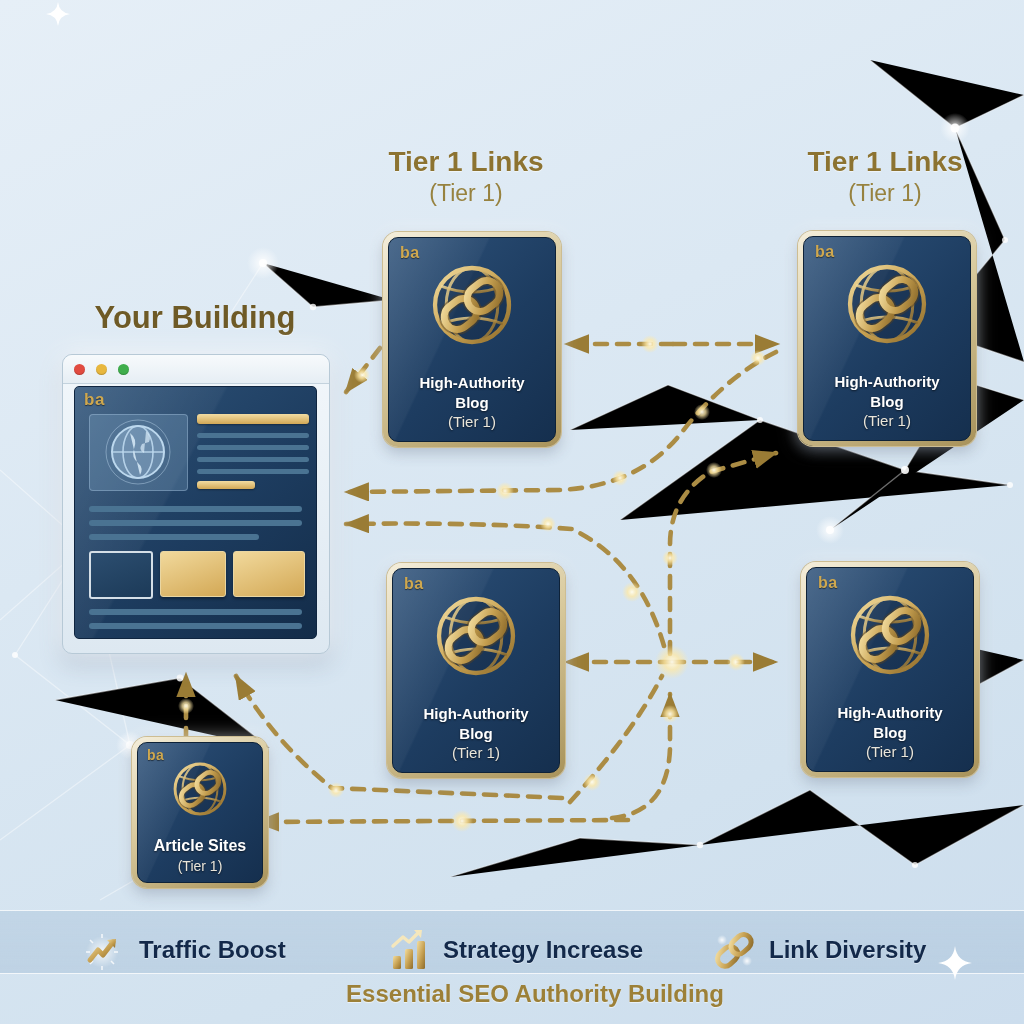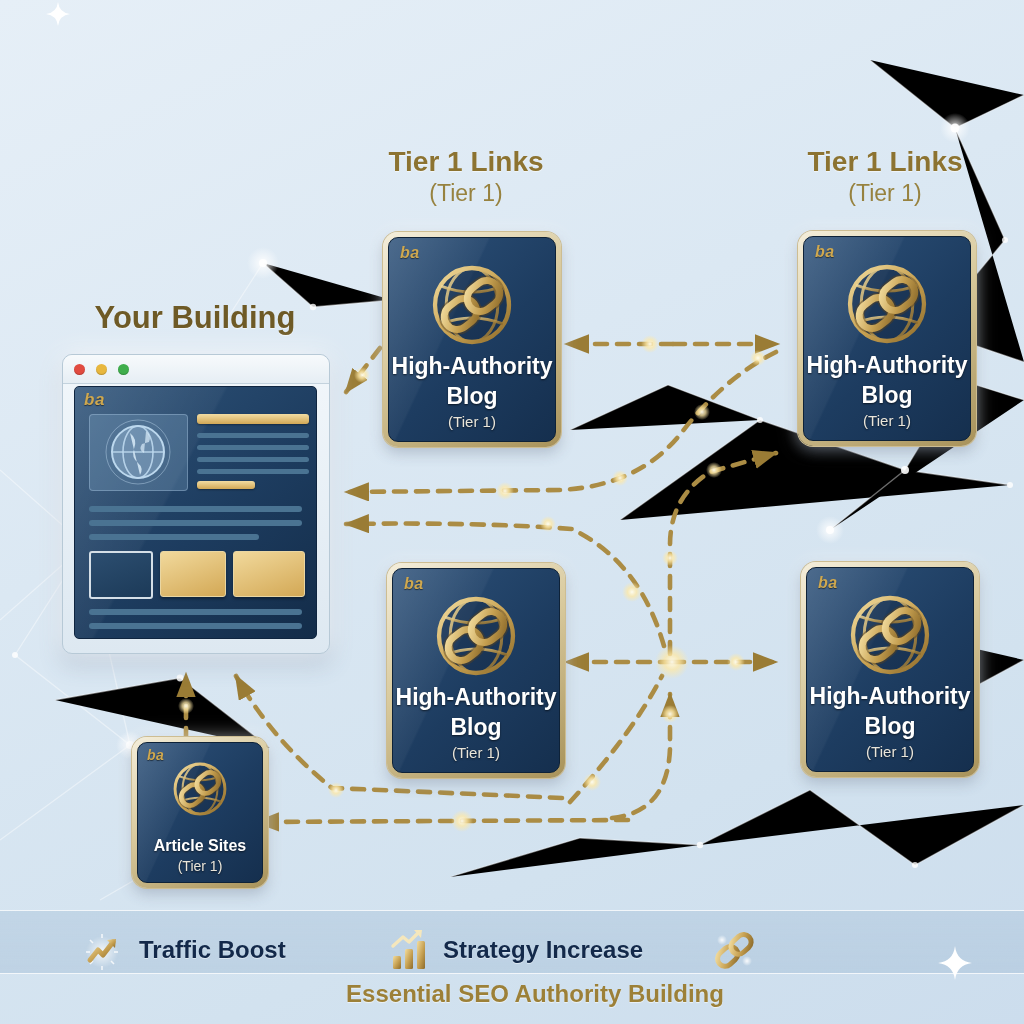--- a/index.html
+++ b/index.html
@@ -37,21 +37,21 @@
   .dot{position:absolute;top:8.5px;width:11px;height:11px;border-radius:50%;}
   .dot.r{left:11px;background:#e14b40;box-shadow:inset 0 -1px 1px rgba(0,0,0,.2);}
   .dot.y{left:33px;background:#e8b73e;box-shadow:inset 0 -1px 1px rgba(0,0,0,.2);}
   .dot.g{left:55px;background:#3fae4c;box-shadow:inset 0 -1px 1px rgba(0,0,0,.2);}
   .page{
     position:absolute;left:11px;top:31px;width:241px;height:251px;border-radius:5px;
     background:linear-gradient(140deg,#2e5379 0%,#1d3c5f 55%,#132c49 100%);
     border:1px solid #0f2540;overflow:hidden;
   }
   .page .sheen{position:absolute;left:0;top:0;width:100%;height:100%;background:linear-gradient(118deg,rgba(255,255,255,.13) 0%,rgba(255,255,255,.04) 40%,rgba(255,255,255,0) 41%);}
-  .logo{font-weight:bold;color:#cfa84f;letter-spacing:.5px;text-shadow:0 1px 1px rgba(0,0,0,.5);font-style:italic;}
+  .logo{font-weight:bold;color:#cfa84f;letter-spacing:.5px;text-shadow:0 1px 1px rgba(0,0,0,.5);}
   .page .logo{position:absolute;left:9px;top:3px;font-size:17px;}
   .hero{position:absolute;left:14px;top:27px;width:97px;height:75px;border-radius:4px;background:rgba(135,175,210,.28);border:1px solid rgba(185,215,240,.35);}
   .bar{position:absolute;border-radius:3px;background:#4a7392;}
   .bar.gold{background:linear-gradient(180deg,#f2dca2,#d2a856);box-shadow:0 1px 2px rgba(0,0,0,.35);}
   .tile{position:absolute;top:164px;height:44px;border-radius:3px;}
   .tile.navy{background:linear-gradient(160deg,#2c4e70,#1c3a58);border:2px solid #d5dfe7;}
   .tile.gold{background:linear-gradient(160deg,#f1d99c,#d3a855);border:1px solid #e9d6a2;box-shadow:0 2px 3px rgba(0,0,0,.35);}
   
   .card{
     border-radius:15px;padding:5px;
@@ -60,21 +60,21 @@
   }
   .card-face{
     position:relative;width:100%;height:100%;border-radius:10px;overflow:hidden;
     background:linear-gradient(135deg,#2d5179 0%,#1d3c60 55%,#152f4e 100%);
     border:1px solid #0e2238;box-sizing:border-box;
   }
   .card-face .sheen{position:absolute;left:0;top:0;width:100%;height:100%;background:linear-gradient(115deg,rgba(255,255,255,.15) 0%,rgba(255,255,255,.04) 38%,rgba(255,255,255,0) 39%);}
   .card .logo{position:absolute;left:11px;top:6px;font-size:16px;}
   .card-icon{position:absolute;left:50%;transform:translateX(-50%);}
   .card-text{position:absolute;left:0;right:0;text-align:center;color:#fff;}
-  .card-text .l{font-size:23px;font-weight:bold;line-height:1.3;text-shadow:0 1px 2px rgba(0,0,0,.6);}
+  .card-text .l{font-size:15px;font-weight:bold;line-height:1.3;text-shadow:0 1px 2px rgba(0,0,0,.6);}
   .card-text .tier{font-size:15px;font-weight:500;color:#e9e5da;margin-top:1px;text-shadow:0 1px 2px rgba(0,0,0,.6);}
   .blog-card{width:168px;height:205px;}
   .blog-card .card-icon{top:24px;}
   .blog-card .card-text{bottom:11px;}
   .article-card{width:126px;height:141px;}
   .article-card .card-icon{top:17px;}
   .article-card .card-text{bottom:8px;}
   .article-card .card-text .l{font-size:16px;}
   .article-card .card-text .tier{font-size:14px;}
   
@@ -367,20 +367,21 @@
     </div>
     <div class="legend-item" style="left:712px;">
       <svg width="44" height="44" viewBox="0 0 44 44">
         <circle cx="10" cy="12" r="5" fill="url(#whiteGlow)"></circle>
           <circle cx="35" cy="33" r="5" fill="url(#whiteGlow)"></circle>
         <g transform="rotate(-42 22 22)">
           <rect x="2" y="15" width="22" height="15" rx="7.5" fill="none" stroke="url(#goldGrad)" stroke-width="5"></rect>
           <rect x="20" y="15" width="22" height="15" rx="7.5" fill="none" stroke="url(#goldGrad)" stroke-width="5"></rect>
         </g>
       </svg>
+      <span class="legend-label">Link Diversity</span>
     </div>
   </div>
 
   <div class="abs footer-text">Essential SEO Authority Building</div>
 
   <svg class="abs" style="left:46px;top:2px;" width="24" height="24">
       <use href="#sparkle4"></use>
     </svg>
   <svg class="abs" style="left:938px;top:946px;" width="34" height="34">
       <use href="#sparkle4"></use>

